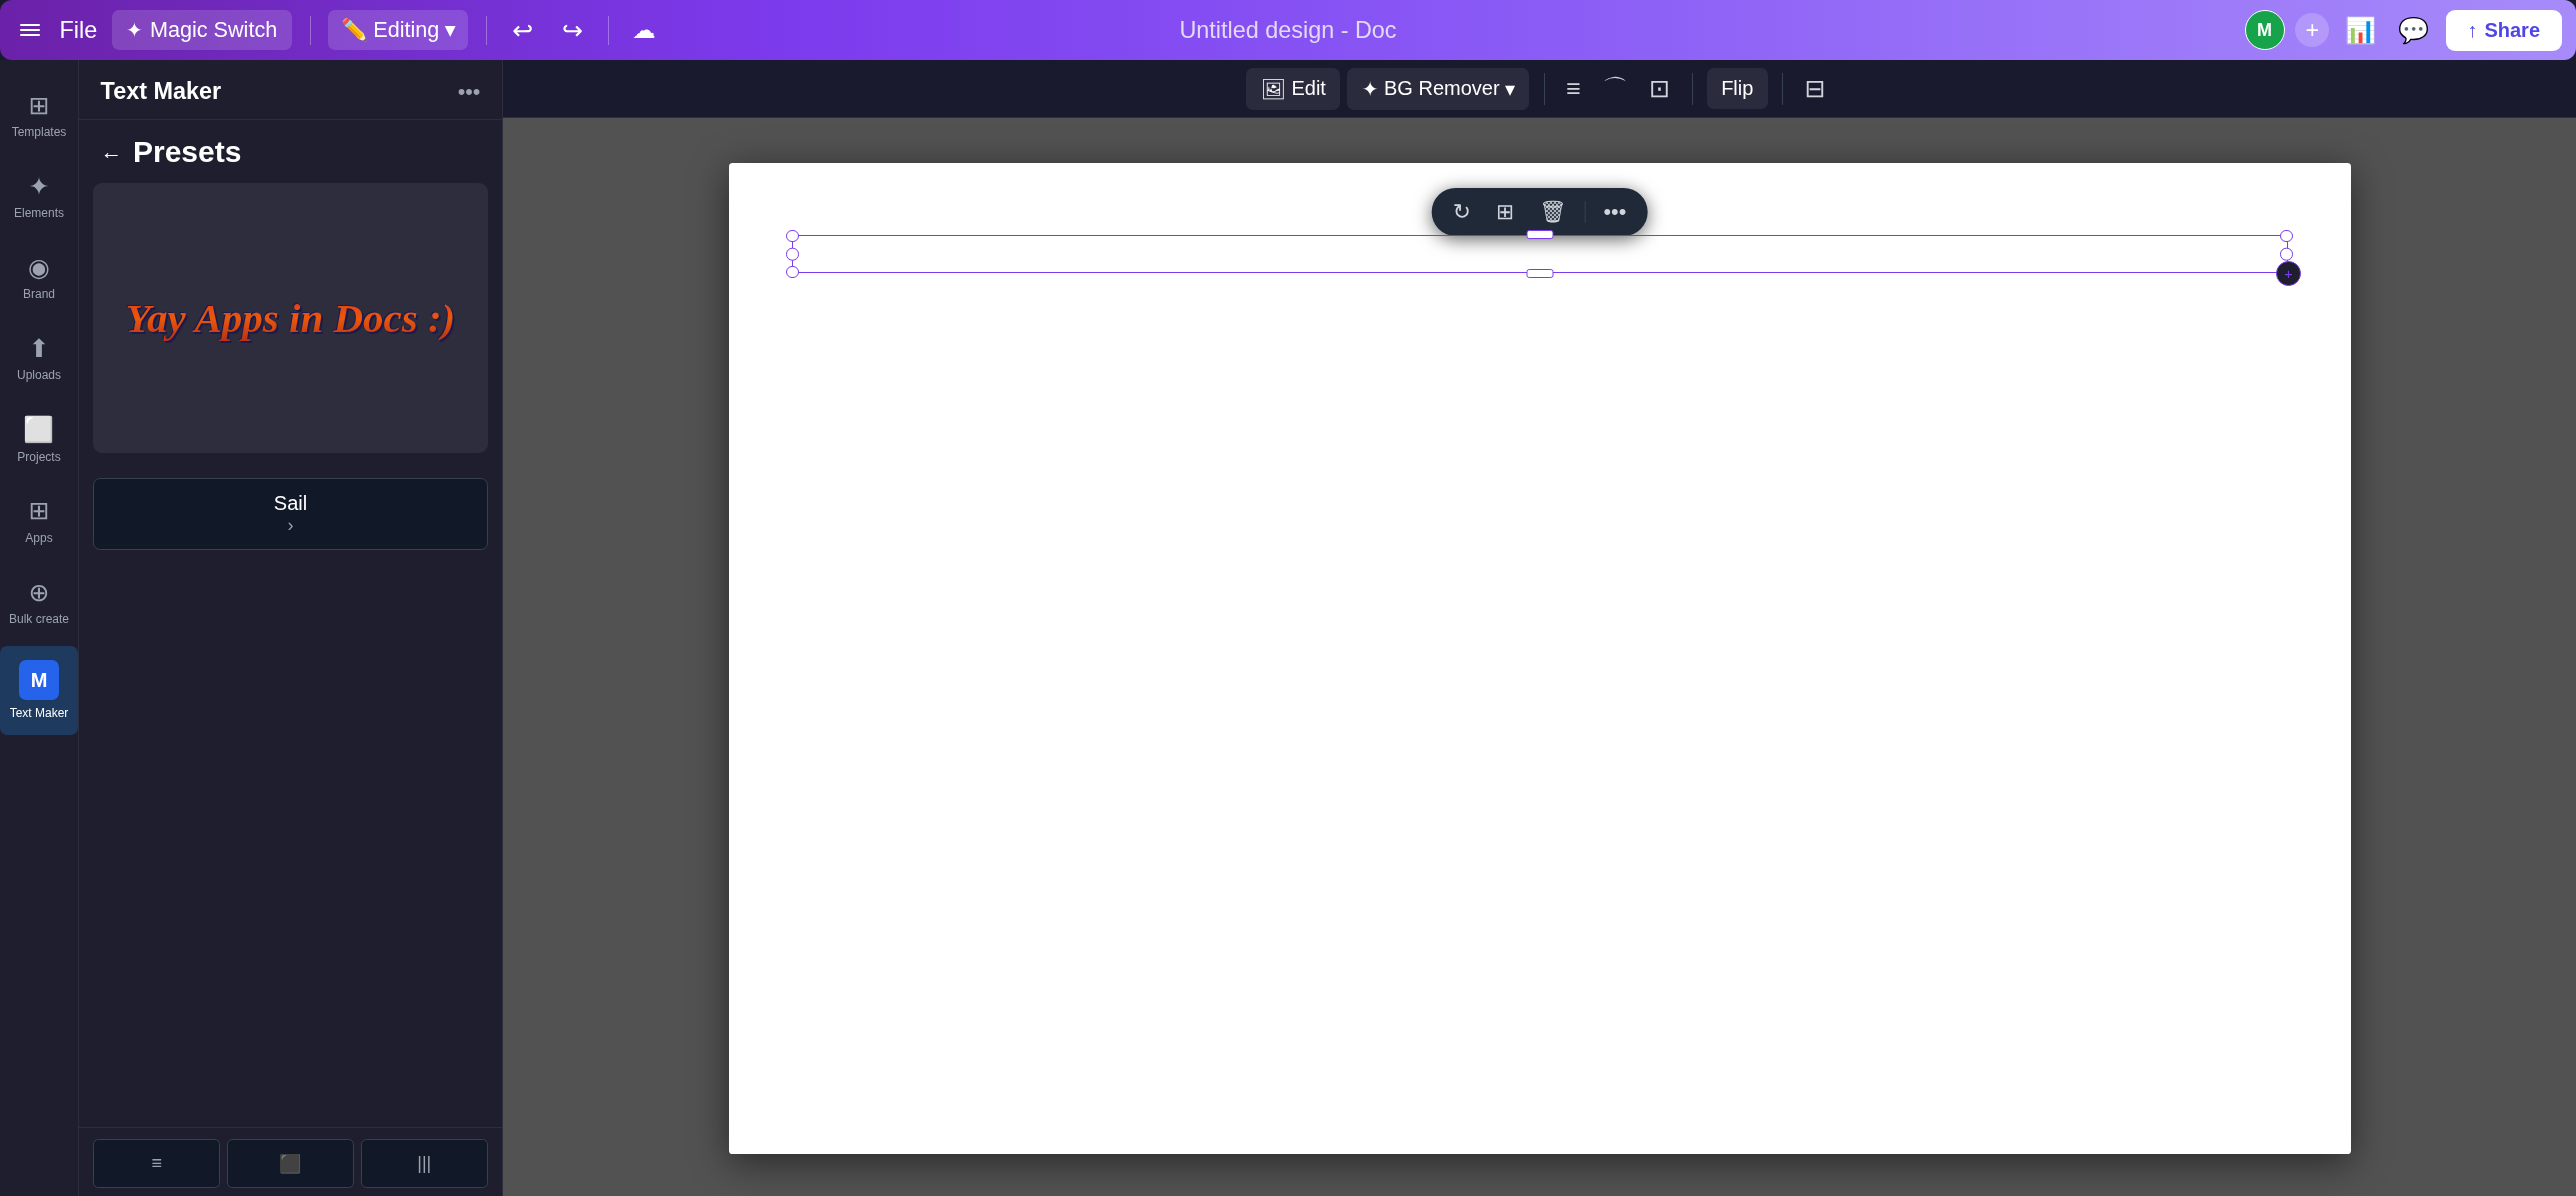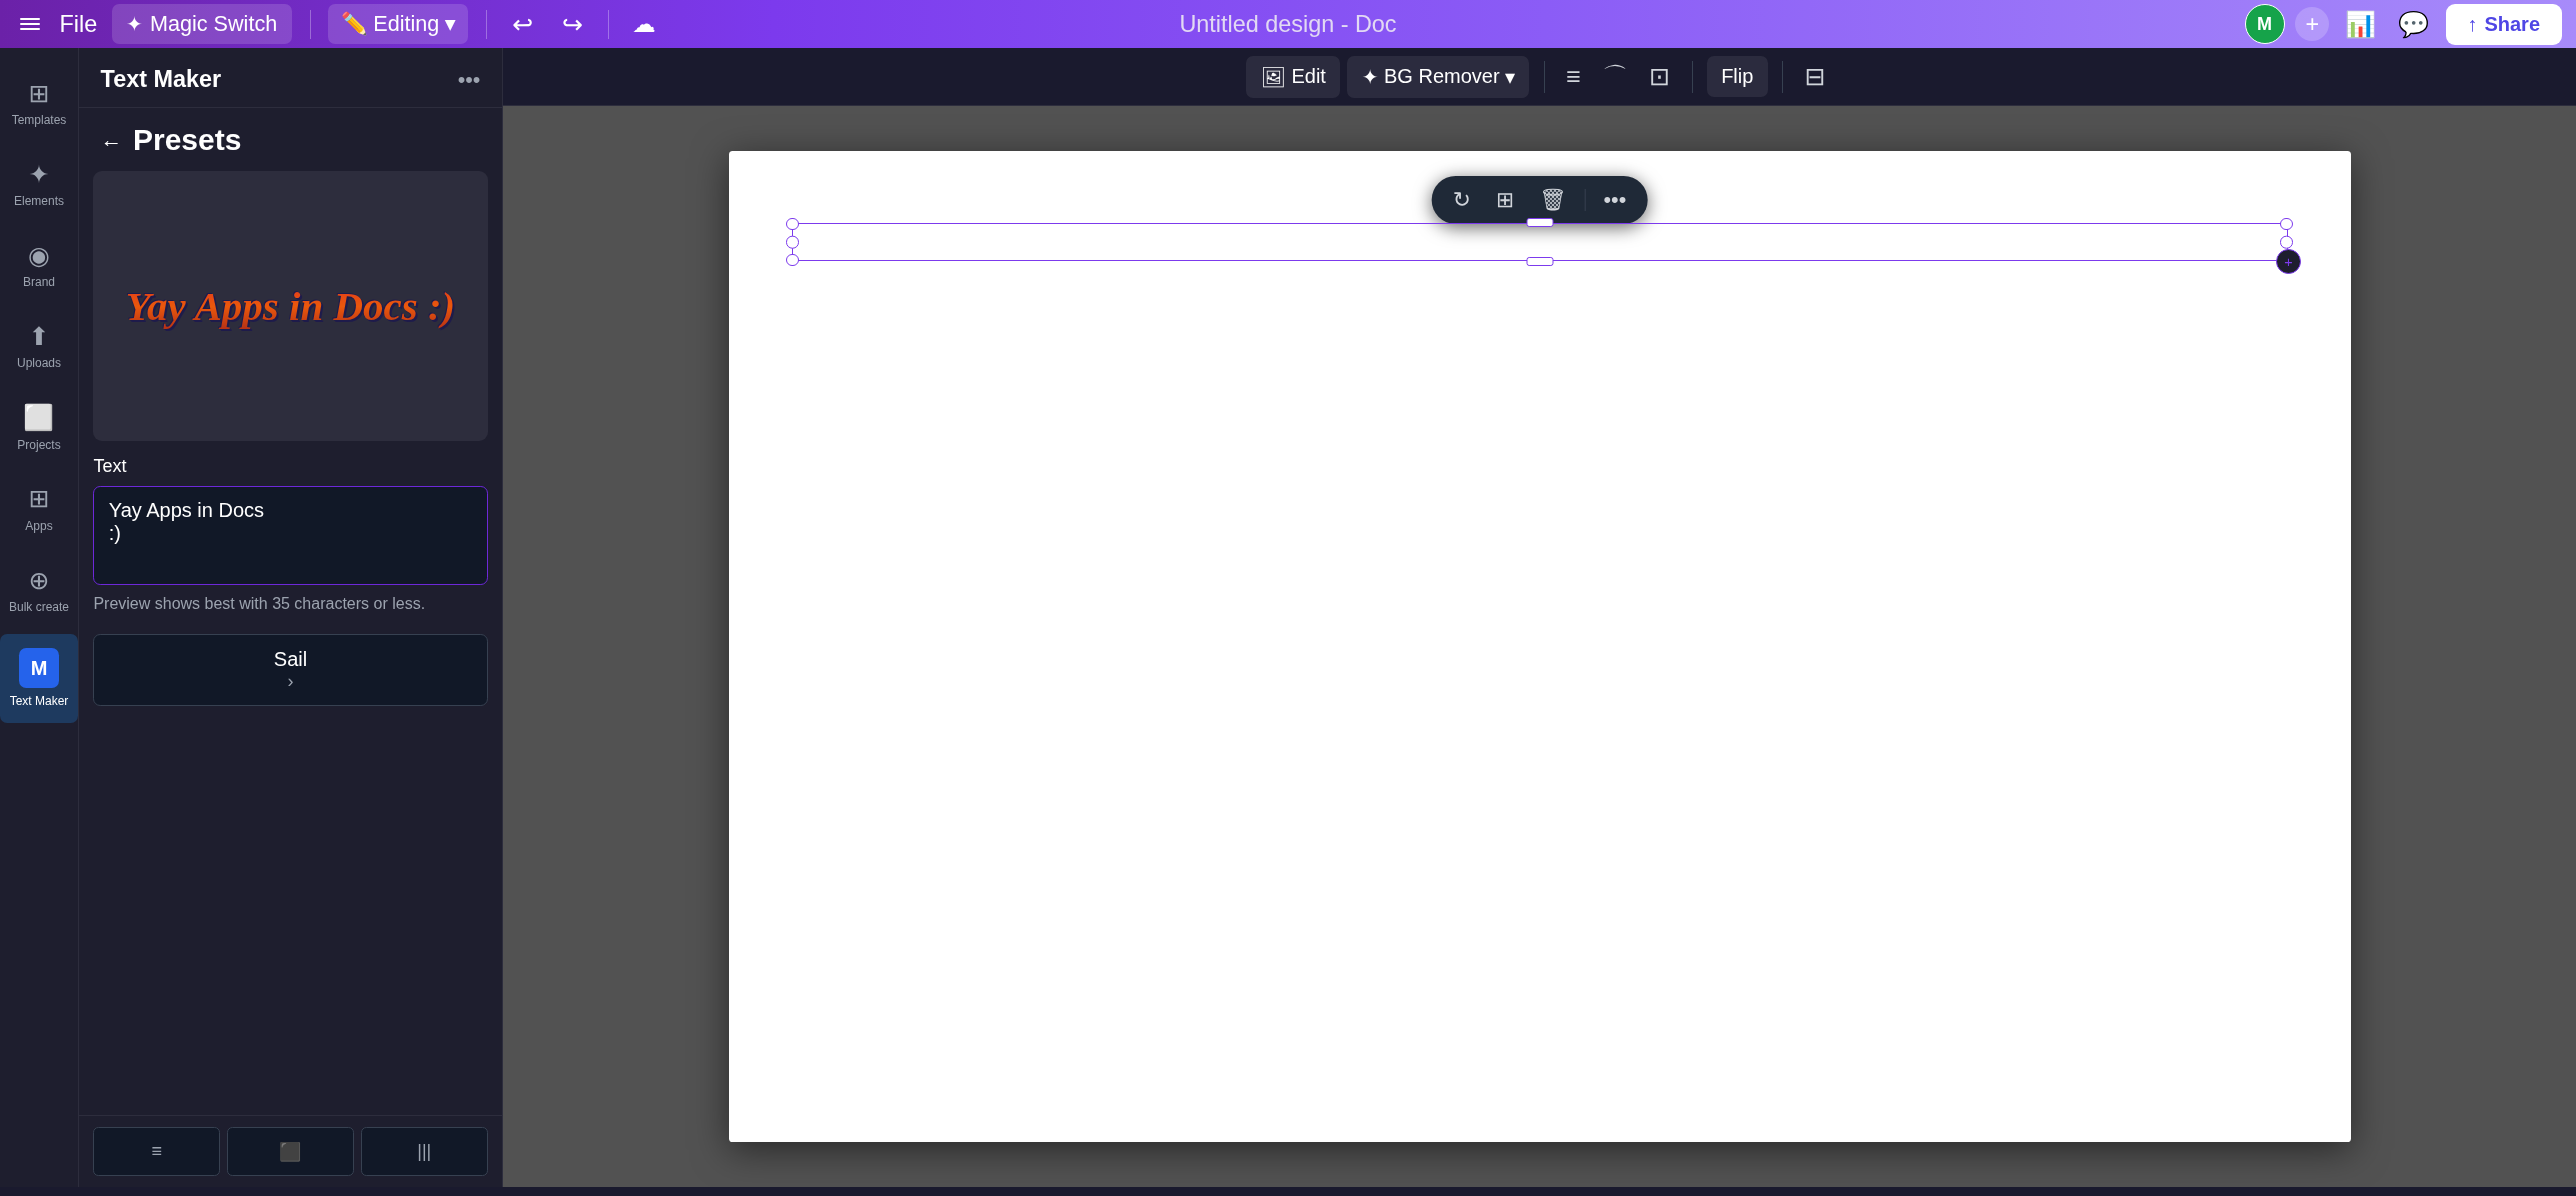--- a/index.html
+++ b/index.html
@@ -2,26 +2,27 @@
 <html style="font-size:14.4px"><head>
   <meta charset="utf-8">
   <style>
     * { box-sizing: border-box; margin: 0; padding: 0; }
     body { font-family: -apple-system, BlinkMacSystemFont, 'Segoe UI', sans-serif; background: #1a1a2e; color: #fff; overflow: hidden; width: 2576px; height: 1197px; }
 
     
     .header {
       display: flex;
       align-items: center;
-      height: 48px;
+      height: 60px;
       background: linear-gradient(90deg, #6b21a8 0%, #7c3aed 30%, #8b5cf6 60%, #a78bfa 100%);
       padding: 0 14.4px;
       gap: 14.4px;
       position: relative;
       z-index: 10;
+      border-radius: 12px;
     }
     .header-left { display: flex; align-items: center; gap: 14.4px; flex: 1; }
     .header-center { position: absolute; left: 50%; transform: translateX(-50%); color: #e2d9f3; font-size: 23.4px; }
     .header-right { display: flex; align-items: center; gap: 10.8px; margin-left: auto; }
 
     .menu-btn {
       background: none; border: none; cursor: pointer; color: #fff;
       display: flex; flex-direction: column; gap: 3.6px; padding: 5.4px;
     }
     .menu-btn span { display: block; width: 20px; height: 1.8px; background: #fff; border-radius: 1.8px; }
@@ -414,26 +415,20 @@
 
     <div class="presets-header">
       <button class="back-btn">←</button>
       <span class="presets-title">Presets</span>
     </div>
 
     <div class="preview-box">
       <div class="preview-text">Yay Apps in Docs :)</div>
     </div>
 
-    <div class="text-section">
-      <div class="text-label">Text</div>
-      <textarea class="text-input" style="">Yay Apps in Docs
-:)</textarea>
-      <div class="char-hint">Preview shows best with 35 characters or less.</div>
-    </div>
 
     <div class="font-selector">
       <span class="font-name">Sail</span>
       <span class="chevron">›</span>
     </div>
 
     <div class="bottom-toolbar">
       <button class="toolbar-btn">
         <span>≡</span>
       </button>

